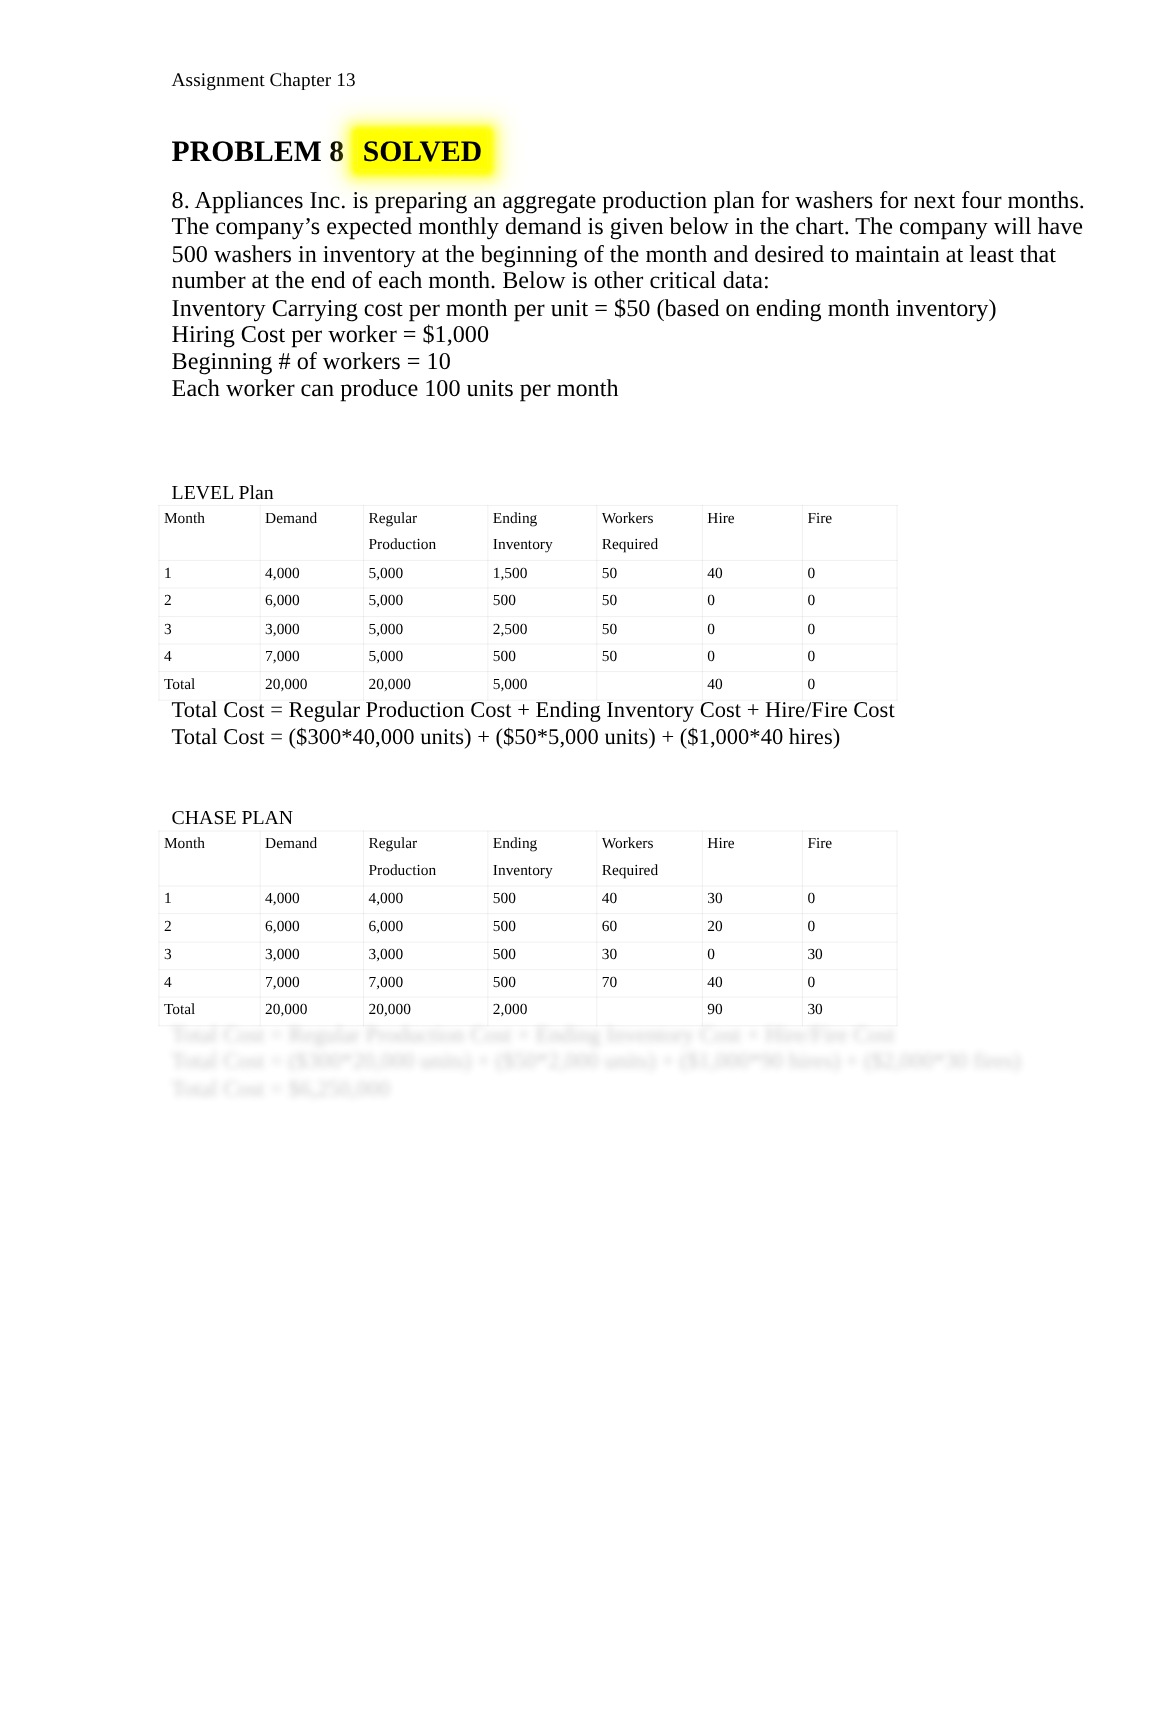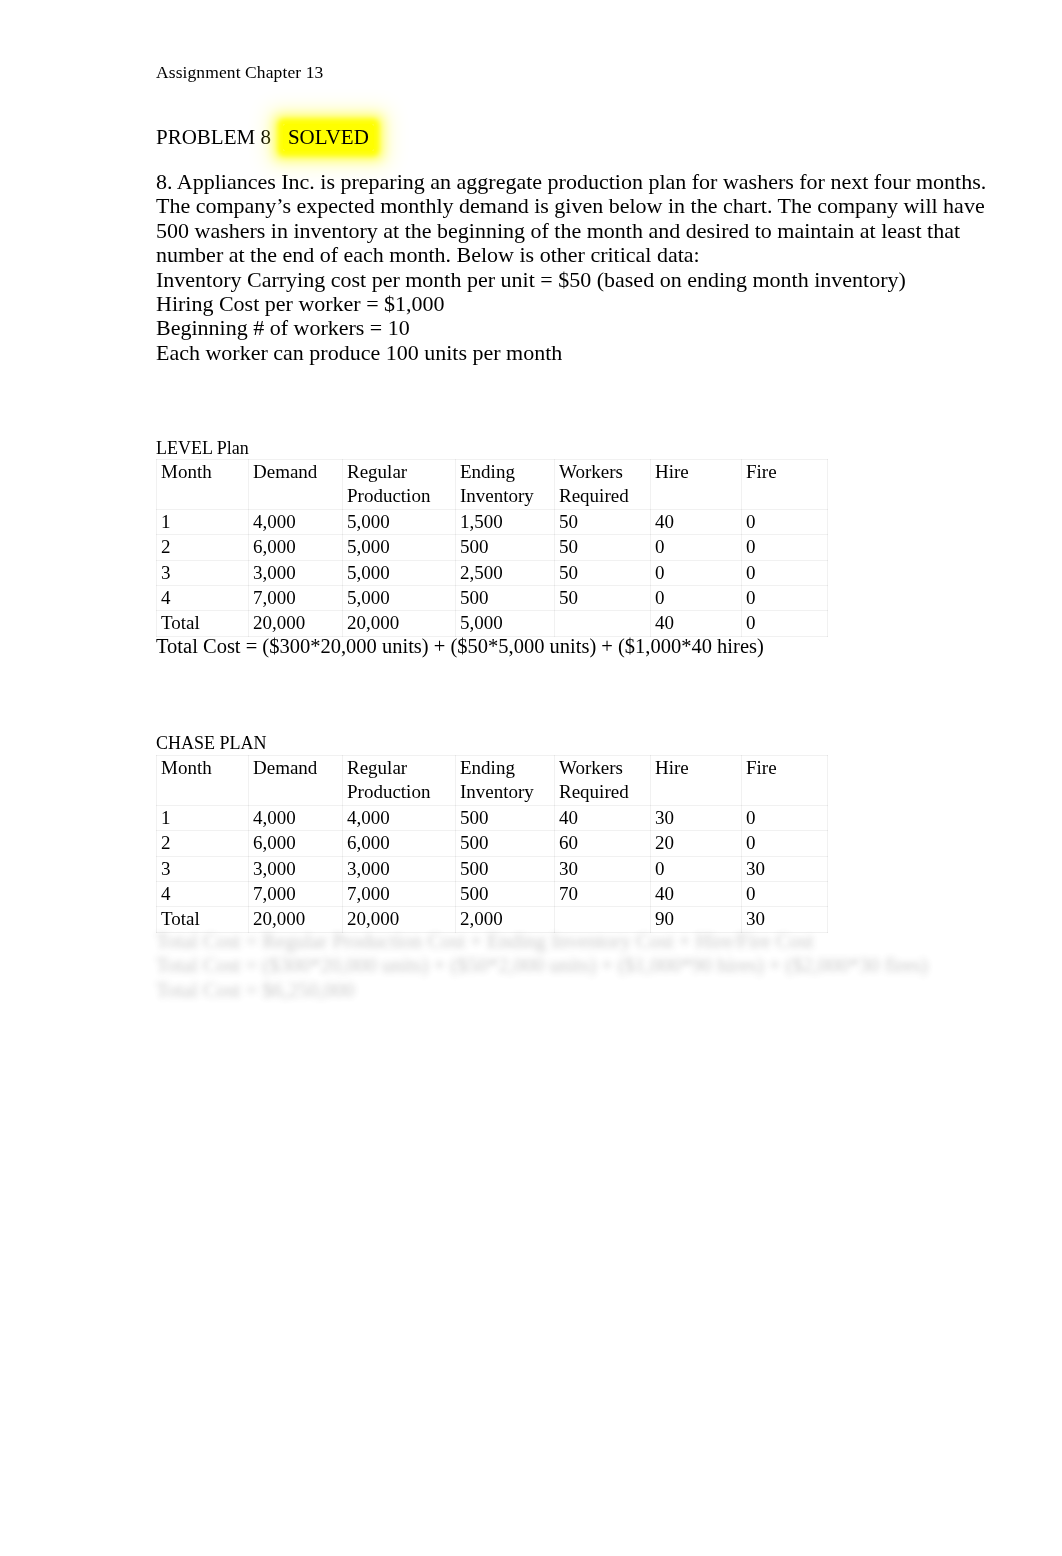--- a/index.html
+++ b/index.html
@@ -34,23 +34,24 @@
     font-size: 17.5px;
     line-height: 24px;
     letter-spacing: 0.1px;
   }
 
   
   .problem-title {
     position: absolute;
     left: 156px;
     top: 123px;
-    font-size: 21px;
+    font-size: 27px;
     line-height: 28px;
     white-space: nowrap;
+    font-weight: bold;
   }
   .problem-title .solved {
     background: #ffff00;
     padding: 1px 5px 2px 5px;
     margin-left: 12px;
     box-shadow:
        0 0 5px 5px rgba(255,255,0,0.95),
        0 0 11px 9px rgba(255,255,0,0.55),
        0 0 20px 15px rgba(255,255,0,0.22);
     border-radius: 2px;
@@ -76,24 +77,24 @@
     font-size: 18px;
     line-height: 24.4px;
     white-space: nowrap;
   }
   #level-plan-label { top: 436px; }
   #chase-plan-label { top: 731px; }
 
   
   .plan-table {
     position: absolute;
-    left: 156px;
+    left: 144px;
     width: 671px;
     border-collapse: collapse;
-    font-size: 19px;
+    font-size: 14px;
     line-height: 24.4px;
     table-layout: fixed;
   }
   #level-table { top: 459px; }
   #chase-table { top: 755px; }
 
   .plan-table td, .plan-table th {
     border: 1px solid rgba(0,0,0,0.055);
     padding: 0 0 0 4px;
     margin: 0;
@@ -249,21 +250,22 @@
           <td>20,000</td>
           <td>5,000</td>
           <td>&nbsp;</td>
           <td>40</td>
           <td>0</td>
         </tr>
       </tbody>
   </table>
 
   <div class="cost-lines" id="level-cost-lines">
-      <div>Total Cost = ($300*20,000 units) + ($50*5,000 units) + ($1,000*40 hires)</div>
+      <div>Total Cost = Regular Production Cost + Ending Inventory Cost + Hire/Fire Cost</div>
+      <div>Total Cost = ($300*40,000 units) + ($50*5,000 units) + ($1,000*40 hires)</div>
     </div>
 
   <div class="plan-label" id="chase-plan-label">CHASE PLAN</div>
 
   <table class="plan-table" id="chase-table">
     <colgroup>
       <col class="col-month">
         <col class="col-demand">
         <col class="col-regprod">
       <col class="col-endinv">

